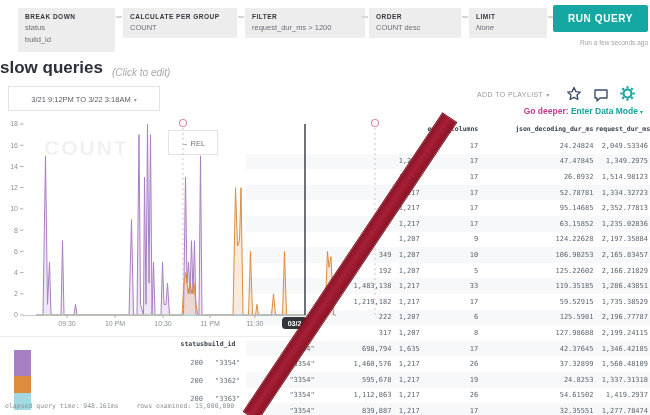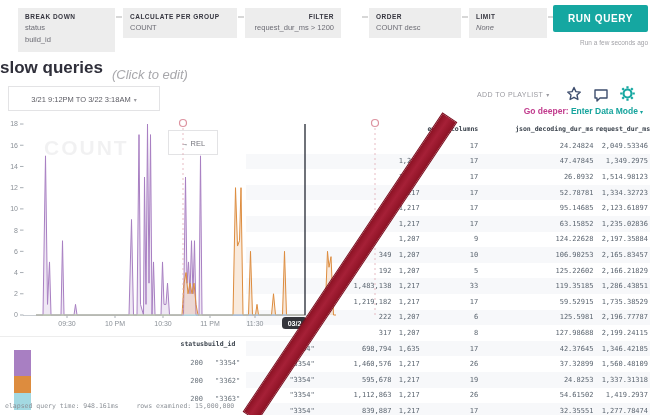--- a/index.html
+++ b/index.html
@@ -6,33 +6,33 @@
   .page{position:relative;width:650px;height:415px;background:#fff;overflow:hidden;
         font-family:"Liberation Sans",sans-serif;color:#333;}
 
   
   .qb-box{position:absolute;background:#ededed;padding:5px 7px 4px;box-sizing:border-box;}
   .qb-label{font-size:6.5px;font-weight:bold;color:#35353f;letter-spacing:.5px;}
   .qb-line{font-size:7.5px;color:#6d6d75;margin-top:3px;}
   .qb-line.italic{font-style:italic;}
   #qb-breakdown{left:18px;top:8px;width:97px;height:44px;}
   #qb-calc{left:123px;top:8px;width:114px;height:30px;}
-  #qb-filter{left:245px;top:8px;width:96px;height:30px;text-align:right;}
+  #qb-filter{left:245px;top:8px;width:120px;height:30px;}
   #qb-order{left:369px;top:8px;width:92px;height:30px;}
   #qb-limit{left:469px;top:8px;width:78px;height:30px;}
   .connector{position:absolute;top:16px;width:6px;height:2px;background:#d7d7d7;}
   .run-query{position:absolute;left:553px;top:5px;width:95px;height:27px;background:#15a7a1;
              color:#fff;border:none;font-family:"Liberation Sans",sans-serif;
              font-size:10px;font-weight:bold;letter-spacing:.6px;border-radius:2px;cursor:pointer;}
   .run-status{position:absolute;left:553px;top:39px;width:95px;text-align:right;
               font-size:6.5px;color:#a3a3a8;}
 
   
   .page-title{position:absolute;left:0;top:58px;font-size:17px;font-weight:bold;color:#2f2f3a;}
-  .title-hint{position:absolute;left:112px;top:67px;font-size:13px;font-style:italic;color:#a8a8ac;}
+  .title-hint{position:absolute;left:112px;top:67px;font-size:10px;font-style:italic;color:#a8a8ac;}
   .ctl{position:absolute;top:86px;height:25px;line-height:25px;box-sizing:border-box;
        border:1px solid #e3e3e5;background:#fff;text-align:center;font-size:7.5px;color:#5c5c64;}
   #time-range{left:8px;width:152px;}
   #rel-btn{left:168px;width:50px;color:#76767e;margin-top:44px;}
   .caret{font-size:6px;color:#9a9aa0;margin-left:3px;}
   #playlist{position:absolute;left:477px;top:91px;font-size:7px;color:#9a9aa0;
             letter-spacing:.4px;cursor:pointer;}
   .icon-btn{position:absolute;cursor:pointer;}
   .go-deeper{position:absolute;right:7px;top:106px;font-size:8.5px;}
   .gd-label{color:#c13b8d;font-weight:bold;}
@@ -185,21 +185,21 @@
             <td>17</td>
             <td>52.78781</td>
             <td>1,334.32723</td>
           </tr>
           <tr>
             <td></td>
             <td></td>
             <td>1,217</td>
             <td>17</td>
             <td>95.14685</td>
-            <td>2,123.61897</td>
+            <td>2,352.77813</td>
           </tr>
           <tr>
             <td></td>
             <td></td>
             <td>1,217</td>
             <td>17</td>
             <td>63.15852</td>
             <td>1,235.02836</td>
           </tr>
           <tr>

